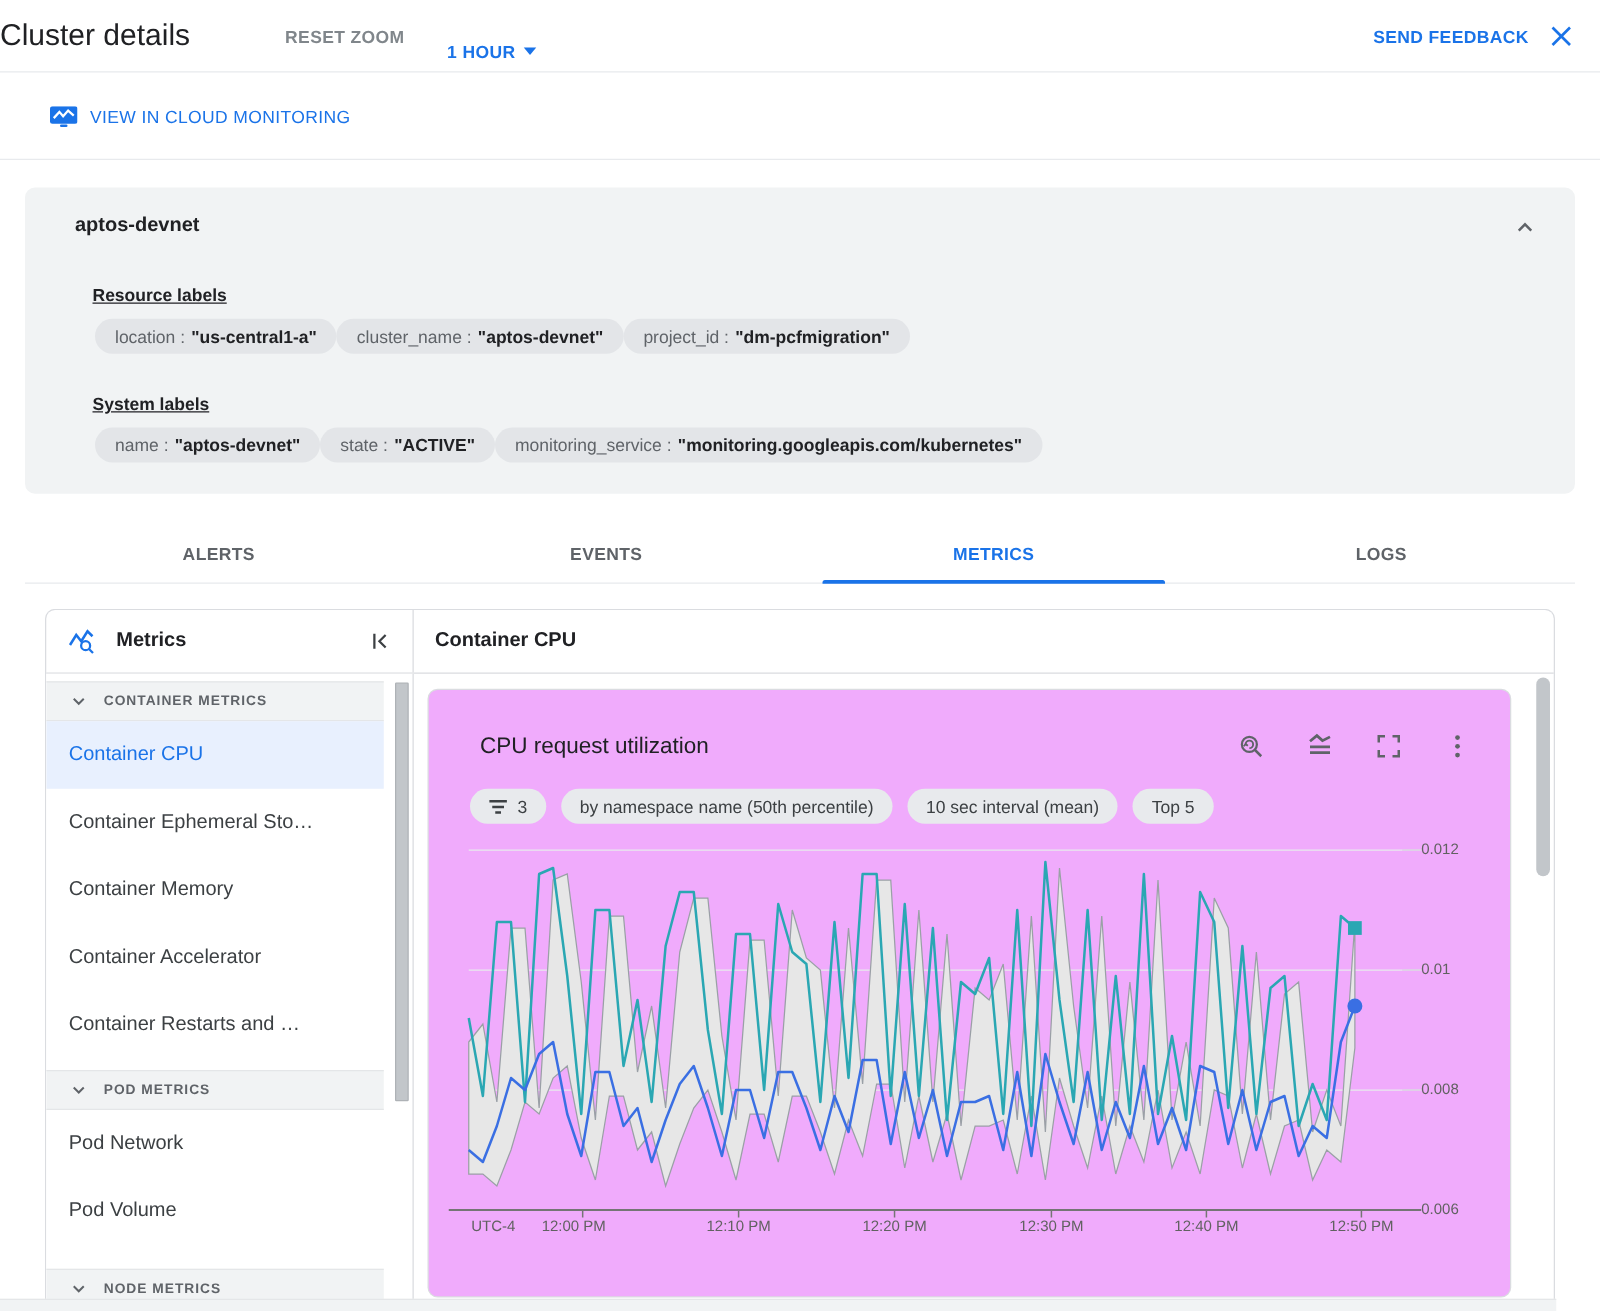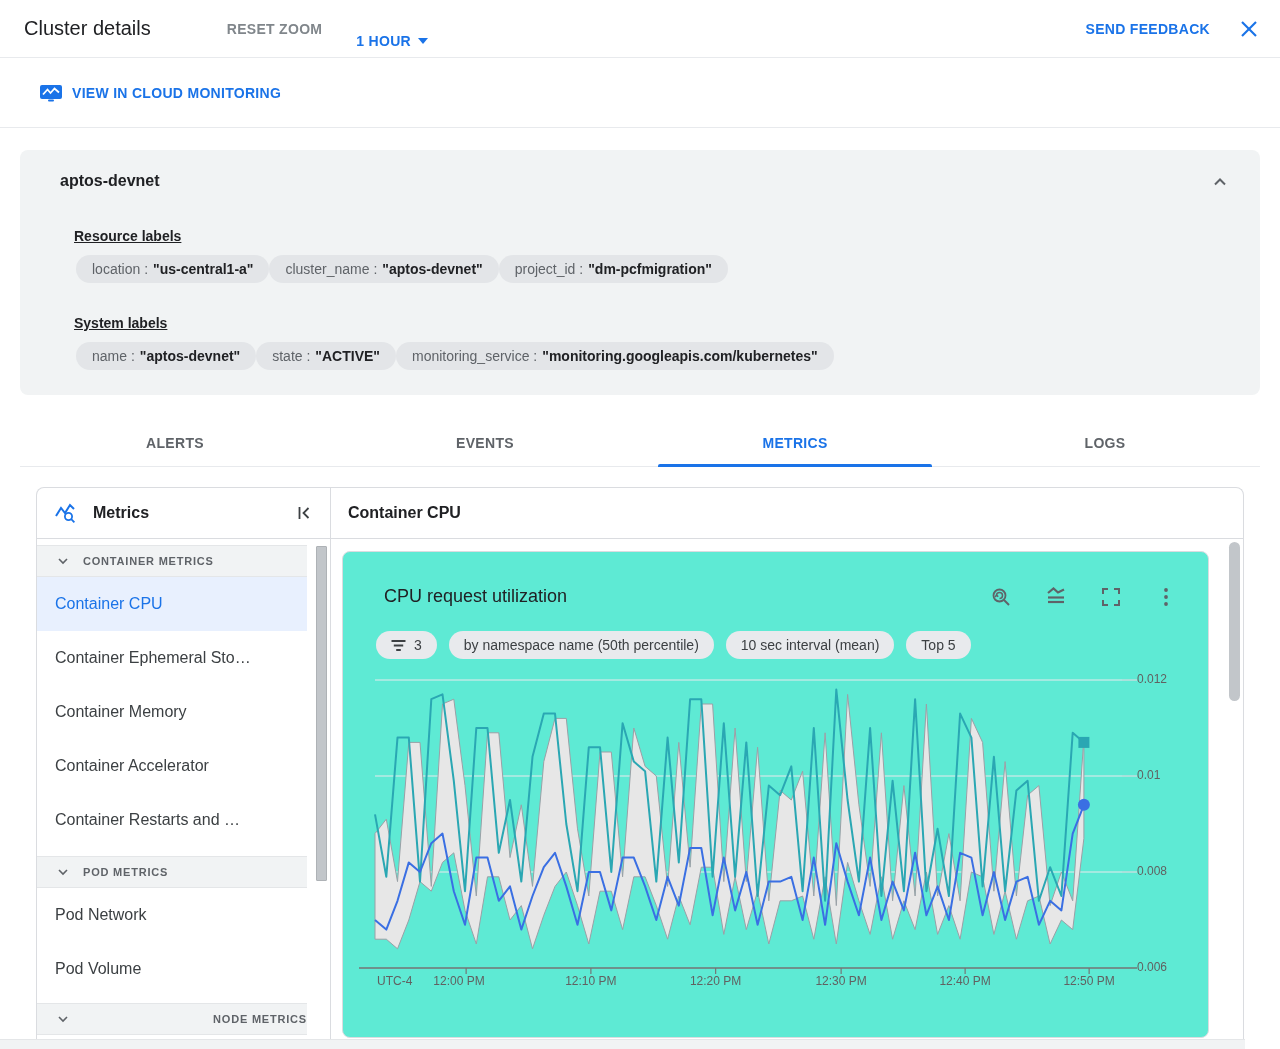--- a/index.html
+++ b/index.html
@@ -2,32 +2,32 @@
 <html><head>
 <meta charset="utf-8">
 <style>
   * { box-sizing: border-box; margin: 0; padding: 0; }
   html,body { width: 1280px; height: 1049px; background:#fff;
     font-family:"Liberation Sans", sans-serif; color:#202124; overflow:hidden; position:relative; }
 
   
   .hdr { position:absolute; left:0; top:0; width:1280px; height:58px; background:#fff;
     border-bottom:1px solid #e8eaed; display:flex; align-items:center; }
-  .hdr-title { font-size:20px; color:#202124; margin-left:24px; }
+  .hdr-title { font-size:24px; color:#202124; }
   .hdr-reset { margin-left:76px; font-size:14px; font-weight:bold; letter-spacing:.3px; color:#80868b; cursor:pointer; }
   .hdr-range { margin-left:34px; font-size:14px; font-weight:bold; letter-spacing:.3px; color:#1a73e8; cursor:pointer; display:flex; align-items:center; gap:7px;margin-top:24px; }
   .caret-down { width:0; height:0; border-left:5px solid transparent; border-right:5px solid transparent; border-top:6px solid #1a73e8; }
-  .hdr-right { margin-left:auto; display:flex; align-items:center; gap:28px; margin-right:20px; }
+  .hdr-right { margin-left:auto; display:flex; align-items:center; gap:15px; margin-right:20px; }
   .hdr-feedback { font-size:14px; font-weight:bold; letter-spacing:.3px; color:#1a73e8; cursor:pointer; }
 
   
   .mon-row { position:absolute; left:0; top:59px; width:1280px; height:69px; background:#fff;
     border-bottom:1px solid #e8eaed; display:flex; align-items:center; }
   .mon-link { margin-left:40px; display:flex; align-items:center; gap:10px; color:#1a73e8;
-    font-size:14px; font-weight:bold; letter-spacing:.3px; cursor:pointer; }
+    font-size:14px; font-weight:normal; letter-spacing:.3px; cursor:pointer; }
 
   
   .card { position:absolute; left:20px; top:150px; width:1240px; height:245px;
     background:#f1f3f4; border-radius:8px; }
   .card-name { position:absolute; left:40px; top:22px; font-size:16px; font-weight:bold; color:#202124; }
   .card-collapse { position:absolute; right:28px; top:20px; width:24px; height:24px; cursor:pointer; }
   .lbl-head { position:absolute; left:54px; font-size:14px; font-weight:bold; color:#202124;text-decoration:underline; }
   .chip-row { position:absolute; left:56px; display:flex; }
   .lbl-chip { height:28px; display:inline-flex; align-items:center; padding:0 16px;
     background:#e3e5e8; border-radius:14px; font-size:14px; white-space:nowrap; }
@@ -59,21 +59,21 @@
     display:flex; align-items:center; gap:12px; padding-left:18px;
     font-size:11px; font-weight:bold; letter-spacing:.8px; color:#5f6368; cursor:pointer; }
   .sitem { width:270px; height:54px; display:flex; align-items:center; padding-left:18px;
     font-size:16px; color:#3c4043; cursor:pointer; white-space:nowrap; }
   .sitem.selected { background:#e8f0fe; color:#1a73e8; }
   .sb-scroll { position:absolute; right:3px; top:7px; width:11px; height:335px; background:#c2c6ca; border:1px solid #aeb2b6; border-radius:1px; }
 
   
   .main-scroll { position:absolute; right:3px; top:54px; width:11px; height:159px; background:#c2c6ca; border-radius:6px; }
   .chart-card { position:absolute; left:305px; top:63px; width:867px; height:487px;
-    background:#5eead4; border:1px solid #dadce0; border-radius:8px; }
+    background:#f0abfc; border:1px solid #dadce0; border-radius:8px; }
   .chart-title { position:absolute; left:41px; top:34px; font-size:18px; color:#202124; }
   .chart-tools { position:absolute; right:30px; top:33px; display:flex; gap:31px; }
   .tool { width:24px; height:24px; cursor:pointer; }
   .chip-strip { position:absolute; left:33px; top:79px; display:flex; gap:12px; }
   .fchip { height:28px; display:inline-flex; align-items:center; gap:8px; padding:0 15px;
     background:#e8eaed; border-radius:14px; font-size:14px; color:#3c4043; white-space:nowrap; cursor:pointer; }
 
   .chart-body { position:absolute; left:0; top:114px; width:867px; height:340px; }
   .plot-svg { position:absolute; left:32px; top:0; width:747px; height:312px; overflow:visible; }
   .ylab { position:absolute; font-size:12px; color:#616161; left:794px; width:60px; }
@@ -202,21 +202,21 @@
 
     <div class="sect" style="margin-top:9px;">
       <svg class="icon" width="16" height="16" viewBox="0 0 24 24">
         <polyline points="6,9 12,15 18,9" fill="none" stroke="#5f6368" stroke-width="2.4"></polyline>
       </svg>
       <span>POD METRICS</span>
     </div>
     <div class="sitem">Pod Network</div>
     <div class="sitem">Pod Volume</div>
 
-    <div class="sect" style="margin-top:7px;justify-content:space-between;">
+    <div class="sect" style="margin-top:19px;">
       <svg class="icon" width="16" height="16" viewBox="0 0 24 24">
         <polyline points="6,9 12,15 18,9" fill="none" stroke="#5f6368" stroke-width="2.4"></polyline>
       </svg>
       <span>NODE METRICS</span>
     </div>
 
     <div class="sb-scroll"></div>
   </div>
 
   <div class="main-scroll"></div>

